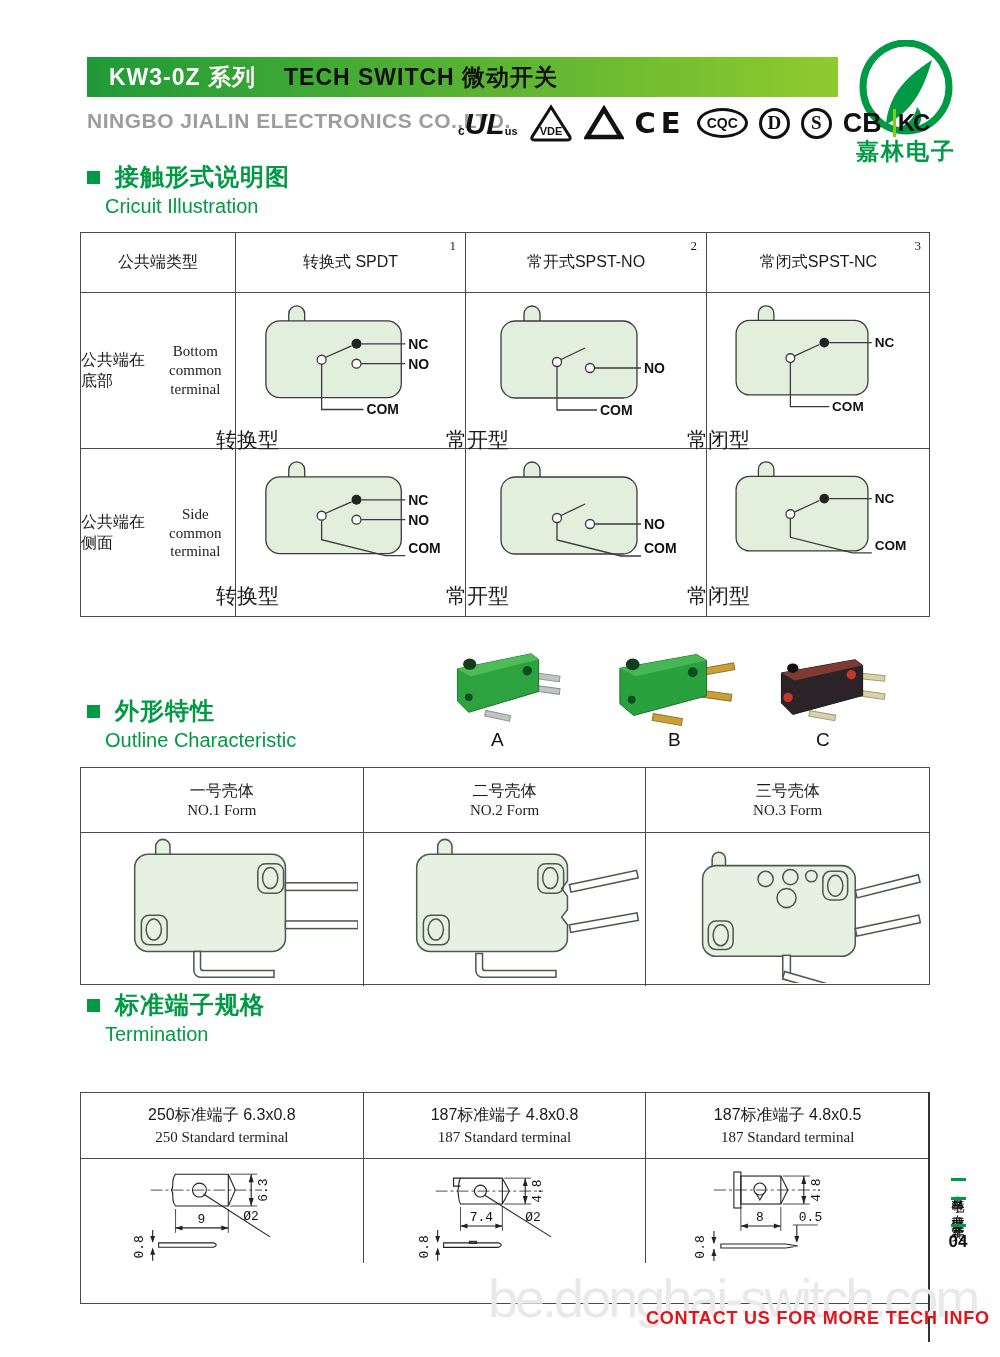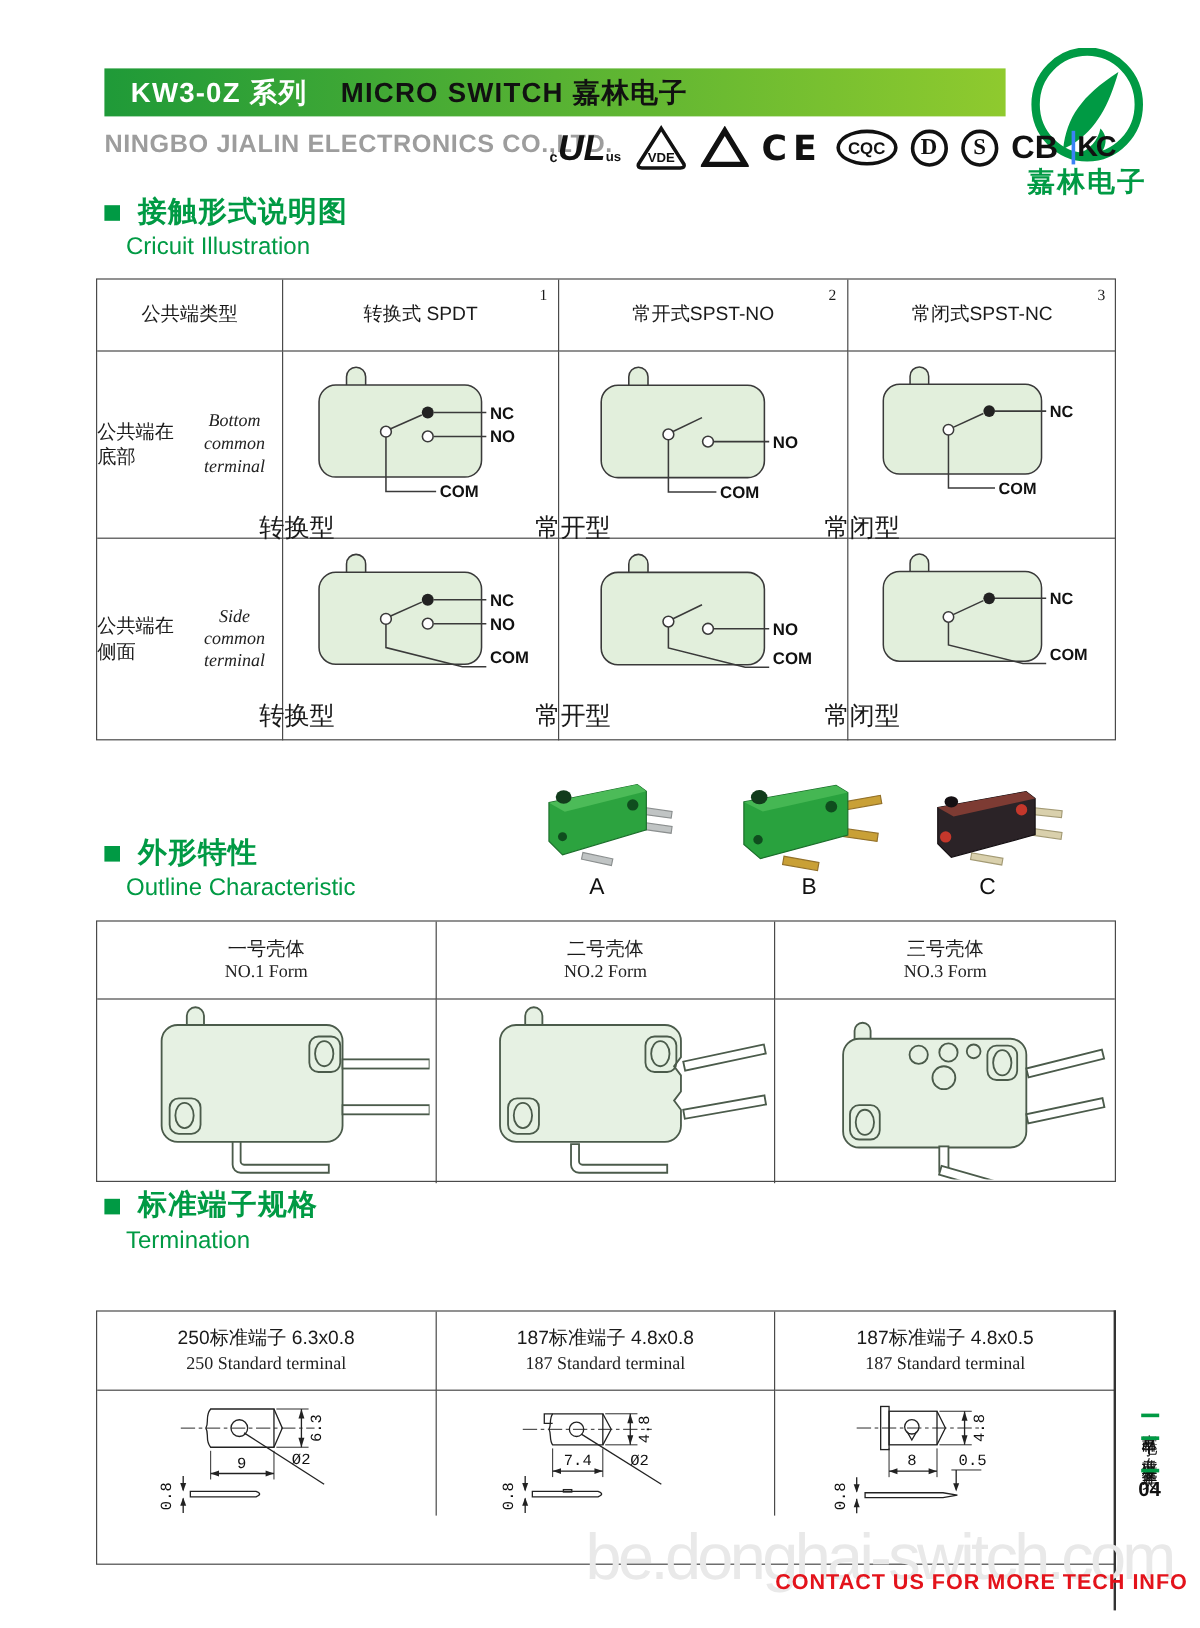--- a/index.html
+++ b/index.html
@@ -24,39 +24,39 @@
   .certs{position:absolute;left:458px;top:102px;height:42px;display:flex;align-items:center;gap:11px;color:#111;}
   .cul{display:flex;align-items:flex-end;font-weight:bold;}
   .cul i{font-style:normal;font-size:12px;line-height:1;}
   .cul b{font-size:30px;font-style:italic;line-height:.9;}
   .cul u{text-decoration:none;font-size:11px;line-height:1;}
   .ce{font-size:29px;font-weight:600;letter-spacing:5px;font-family:"DejaVu Sans",sans-serif;}
   .cqc{border:3px solid #111;border-radius:50%;padding:4px 7px;font-size:14px;font-weight:bold;}
   .circ{border:3px solid #111;border-radius:50%;width:31px;height:31px;display:flex;align-items:center;
     justify-content:center;font-family:"Liberation Serif",serif;font-weight:bold;font-size:19px;}
   .cb{font-size:27px;font-weight:bold;}
-  .kc{font-size:24px;font-weight:bold;letter-spacing:-2px;border-left:3px solid #3b82f6;padding-left:2px;}
+  .kc{font-size:24px;font-weight:bold;letter-spacing:-2px;border-left:3px solid #84cc16;padding-left:2px;}
 
   
   .sec{position:absolute;left:87px;color:var(--accent);}
   .sec .bullet{position:absolute;left:0;top:8px;width:13px;height:13px;background:var(--accent);}
   .sec .cn{margin-left:28px;font-size:24px;font-weight:bold;letter-spacing:1px;line-height:1.2;}
   .sec .en{margin-left:18px;font-size:20px;margin-top:3px;}
 
   
   .tbl{position:absolute;border:1px solid var(--line);display:grid;background:#fff;}
   .tbl>div{border-right:1px solid var(--line);border-bottom:1px solid var(--line);position:relative;}
   .tbl>div.lastcol{border-right:none;}
   .tbl>div.lastrow{border-bottom:none;}
 
   .c-h{display:flex;align-items:center;justify-content:center;font-size:16px;color:var(--ink);}
   .c-h .sup{position:absolute;top:5px;right:9px;font-size:13px;font-family:"Liberation Serif",serif;}
   .c-rl{display:flex;align-items:center;justify-content:center;gap:3px;}
   .c-rl .cn{font-size:16px;color:var(--ink);}
-  .c-rl .en{font-family:"Liberation Serif",serif;font-size:15px;color:#222;line-height:1.25;text-align:center;font-style:italic;}
+  .c-rl .en{font-family:"Liberation Serif",serif;font-size:15px;color:#222;line-height:1.25;text-align:center;}
   .c-d{padding-top:5px;}
   .c-d svg{display:block;width:100%;height:126px;}
   .cap{text-align:left;font-size:21px;color:var(--ink);transform:translateX(-20px);margin-top:2px;}
   .dlbl{font-size:14px;font-weight:bold;fill:#111;font-family:"Liberation Sans",sans-serif;}
 
   .o-h{display:flex;flex-direction:column;align-items:center;justify-content:center;gap:0;}
   .o-h .cn{font-size:16px;color:var(--ink);}
   .o-h .en{font-family:"Liberation Serif",serif;font-size:15px;color:#222;}
   .o-d{display:flex;align-items:center;justify-content:center;}
   .o-d svg{width:272px;height:146px;}
@@ -85,21 +85,21 @@
 
   svg text{stroke:none;}
 </style>
 </head>
 <body>
 
 <div class="page">
 
   <div class="topbar">
     <span class="series">KW3-0Z 系列</span>
-    <span class="prod">MICRO SWITCH  嘉林电子</span>
+    <span class="prod">TECH SWITCH  微动开关</span>
   </div>
 
   <svg class="logo" viewBox="0 0 100 98">
     <ellipse cx="50" cy="47" rx="43" ry="44" fill="none" stroke="#009a44" stroke-width="7"></ellipse>
     <path d="M30,84 C33,58 45,40 76,20 C68,48 58,67 38,80 C35,82 32,83 30,84 Z" fill="#009a44"></path>
     <path d="M42,88 C52,85 59,77 61,67 C68,74 66,84 59,90 C53,94 46,92 42,88 Z" fill="#009a44"></path>
   </svg>
   <div class="logotext">嘉林电子</div>
 
   <div class="company">NINGBO JIALIN ELECTRONICS CO.,LTD.</div>

